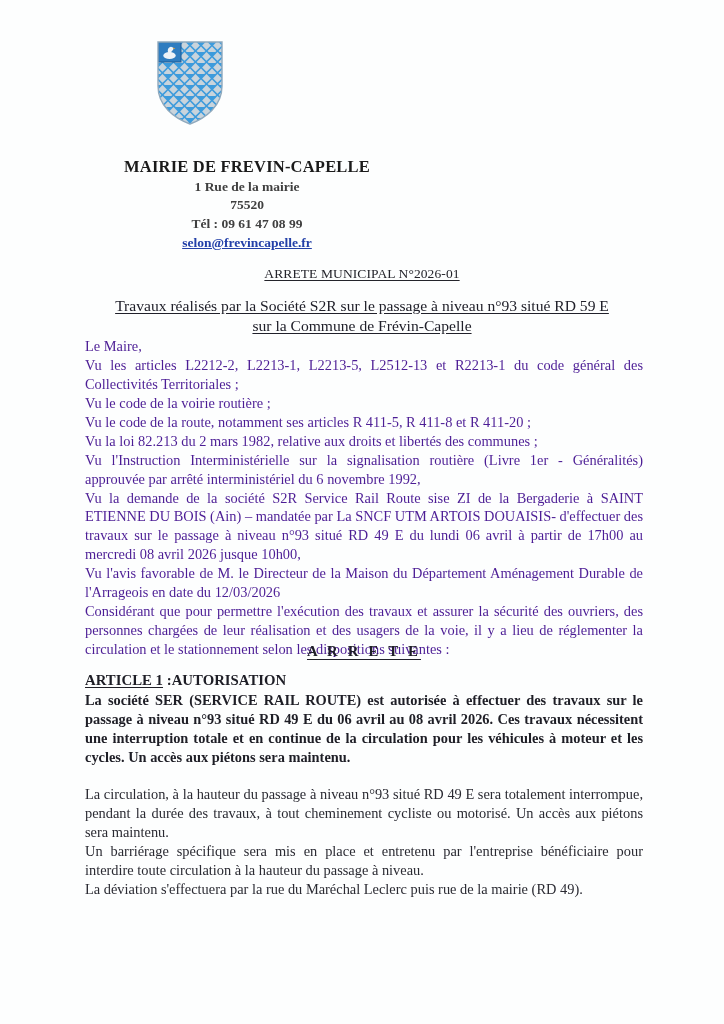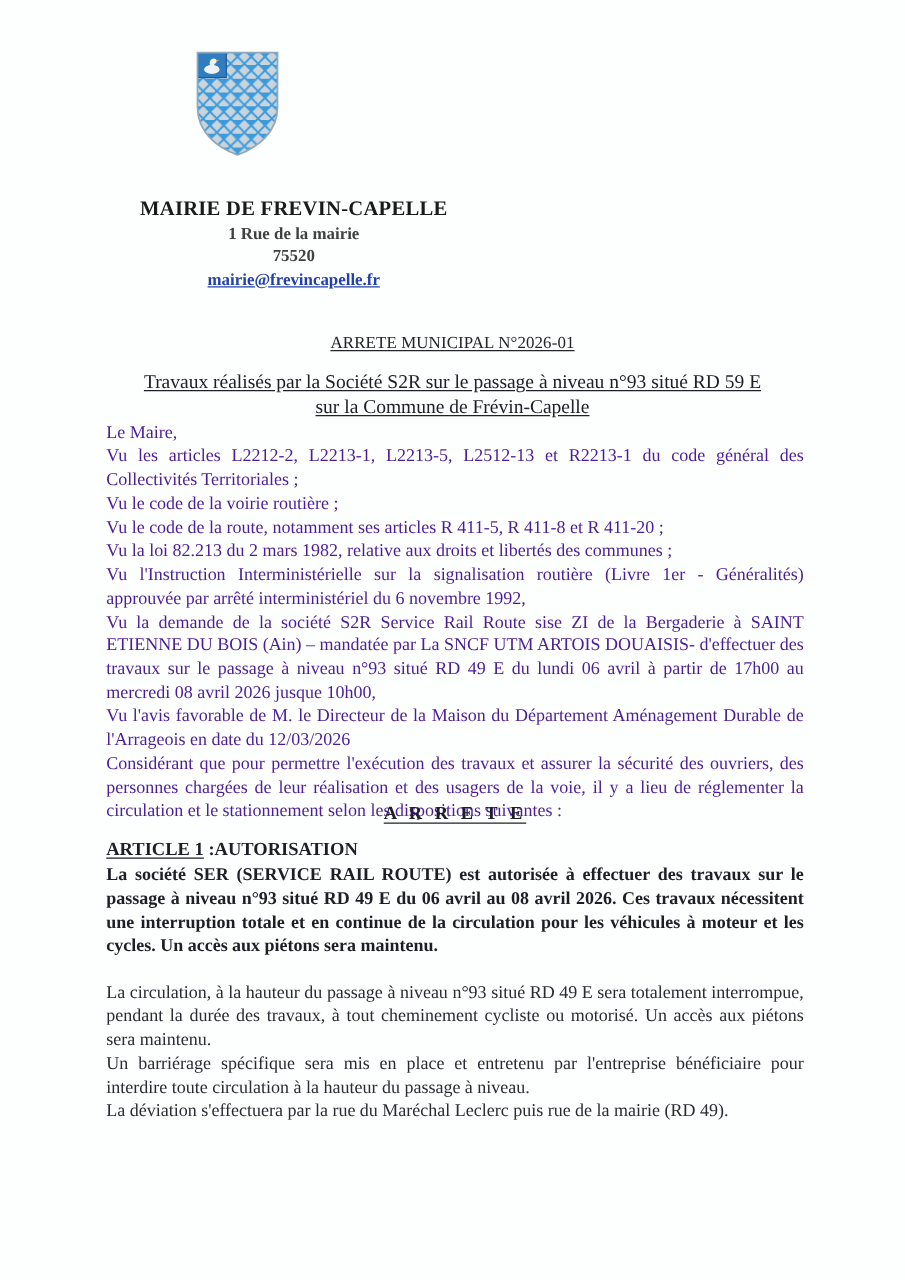--- a/index.html
+++ b/index.html
@@ -35,21 +35,21 @@
   }
   .crest {
     width: 68px;
     height: 86px;
     display: block;
   }
 
   
   .letterhead {
     position: absolute;
-    left: 0;
+    left: 12px;
     top: 156px;
     width: 470px;
     text-align: center;
     line-height: 1.28;
   }
   .lh-name {
     font-family: "Liberation Serif", "DejaVu Serif", serif;
     font-weight: bold;
     font-size: 16.5px;
     letter-spacing: 0.2px;
@@ -220,21 +220,22 @@
         <rect x="2" y="2" width="23" height="20" fill="none" stroke="#1e5c96" stroke-width="1"></rect>
       </g>
       <path d="M2,2 L66,2 L66,46 C66,66 50,78 34,84 C18,78 2,66 2,46 Z" fill="none" stroke="#8fa9bd" stroke-width="1.4"></path>
     </svg>
   </div>
 
   <div class="letterhead">
     <div class="lh-name">MAIRIE DE FREVIN-CAPELLE</div>
     <div class="lh-line">1 Rue de la mairie</div>
     <div class="lh-line">75520</div>
-    <div><a class="lh-email" href="#">mairie@frevincapelle.fr</a></div>
+    <div class="lh-line">Tél : 09 61 47 08 99</div>
+    <div><a class="lh-email" href="#">selon@frevincapelle.fr</a></div>
   </div>
 
   <div class="doc-number">
     <span>ARRETE MUNICIPAL N°2026-01</span>
   </div>
 
   <div class="doc-title">
     <span>Travaux réalisés par la Société S2R  sur le passage à niveau n°93 situé RD 59 E</span><br>
     <span>sur la Commune de Frévin-Capelle</span>
   </div>

